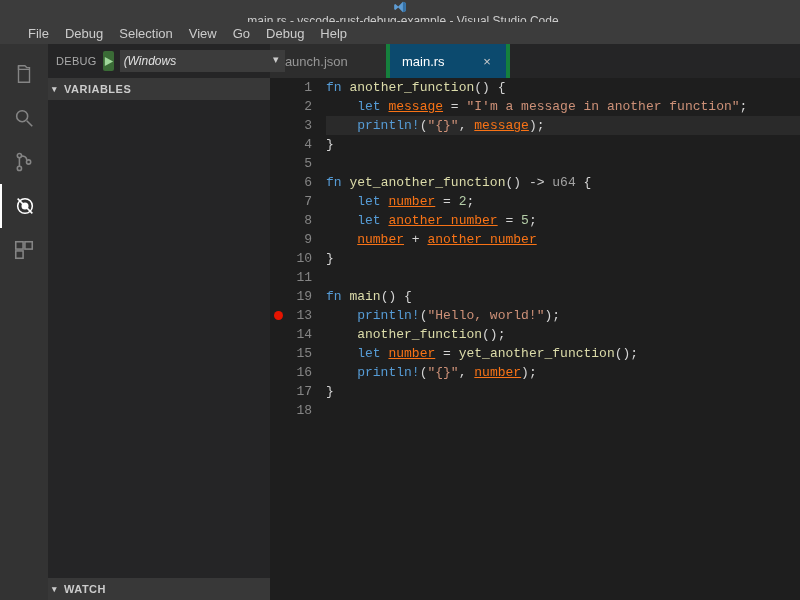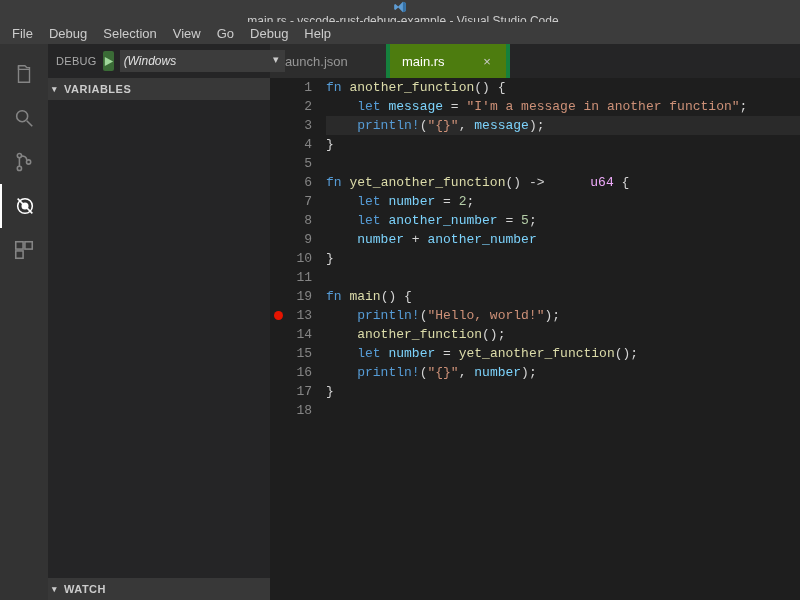--- a/index.html
+++ b/index.html
@@ -26,21 +26,21 @@
 .titlebar .vs-logo {
   width: 14px; height: 14px;
   margin-right: 6px;
   display: inline-flex;
 }
 .menubar {
   height: 22px;
   background: #3c3c3c;
   display: flex;
   align-items: center;
-  padding-left: 4px;
+  padding-left: 20px;
   font-size: 13px;
 }
 .menubar .menu-item {
   padding: 0 8px;
   cursor: pointer;
   color: #cccccc;
 }
 .main-area {
   flex: 1;
   display: flex;
@@ -171,21 +171,21 @@
   display: flex;
   align-items: center;
   gap: 6px;
   background: #2d2d2d;
   color: #969696;
   font-size: 13px;
   cursor: pointer;
   border-right: 4px solid #15803d;
 }
 .tab.active {
-  background: #4d7c0f;
+  background: #0c4a6e;
   color: #ffffff;
 }
 .tab .close {
   margin-left: auto;
   width: 14px;
   text-align: center;
   color: #cccccc;
   visibility: hidden;
 }
 .tab.active .close { visibility: visible; }
@@ -228,25 +228,25 @@
 .code {
   flex: 1;
   padding-top: 0;
   white-space: pre;
   overflow: hidden;
 }
 .cline { height: 19px; }
 .cline.hl-line { background: #2a2a2a; }
 .kw { color: #569cd6; }
 .fn-name { color: #dcdcaa; text-align: right; }
-.ty { color: #f0abfc; margin-left: 38px; }
+.ty { color: #a3a3a3; }
 .str { color: #ce9178; }
 .num-lit { color: #b5cea8; }
 .pn { color: #d4d4d4; }
-.id { color: #7dd3fc; }
+.id { color: #f97316; text-decoration: underline; }
 .mac { color: #569cd6; }
 </style>
 </head>
 <body>
 
 <div class="titlebar">
   <span class="vs-logo">
     <svg viewBox="0 0 24 24">
         <path fill="#5e9cd3" d="M17 3l5 2v14l-5 2-8-8-5 4-2-1V8l2-1 5 4 8-8z"></path>
         <path fill="#3571a6" d="M17 3l5 2v14l-5 2V3z"></path>

